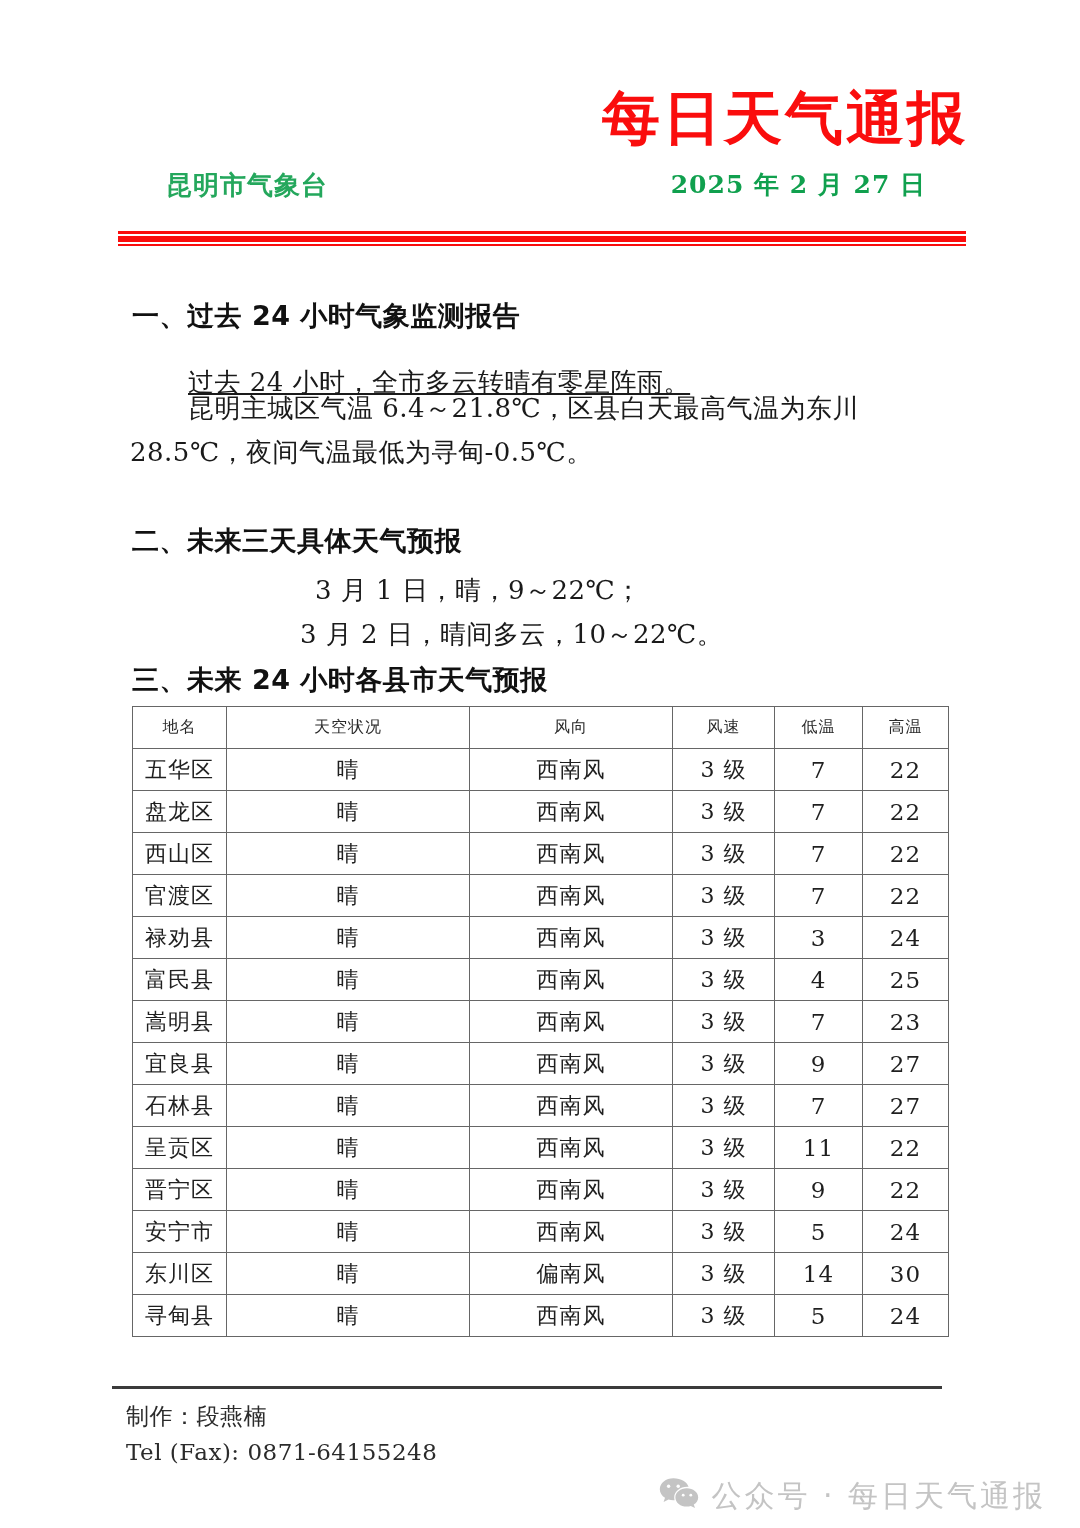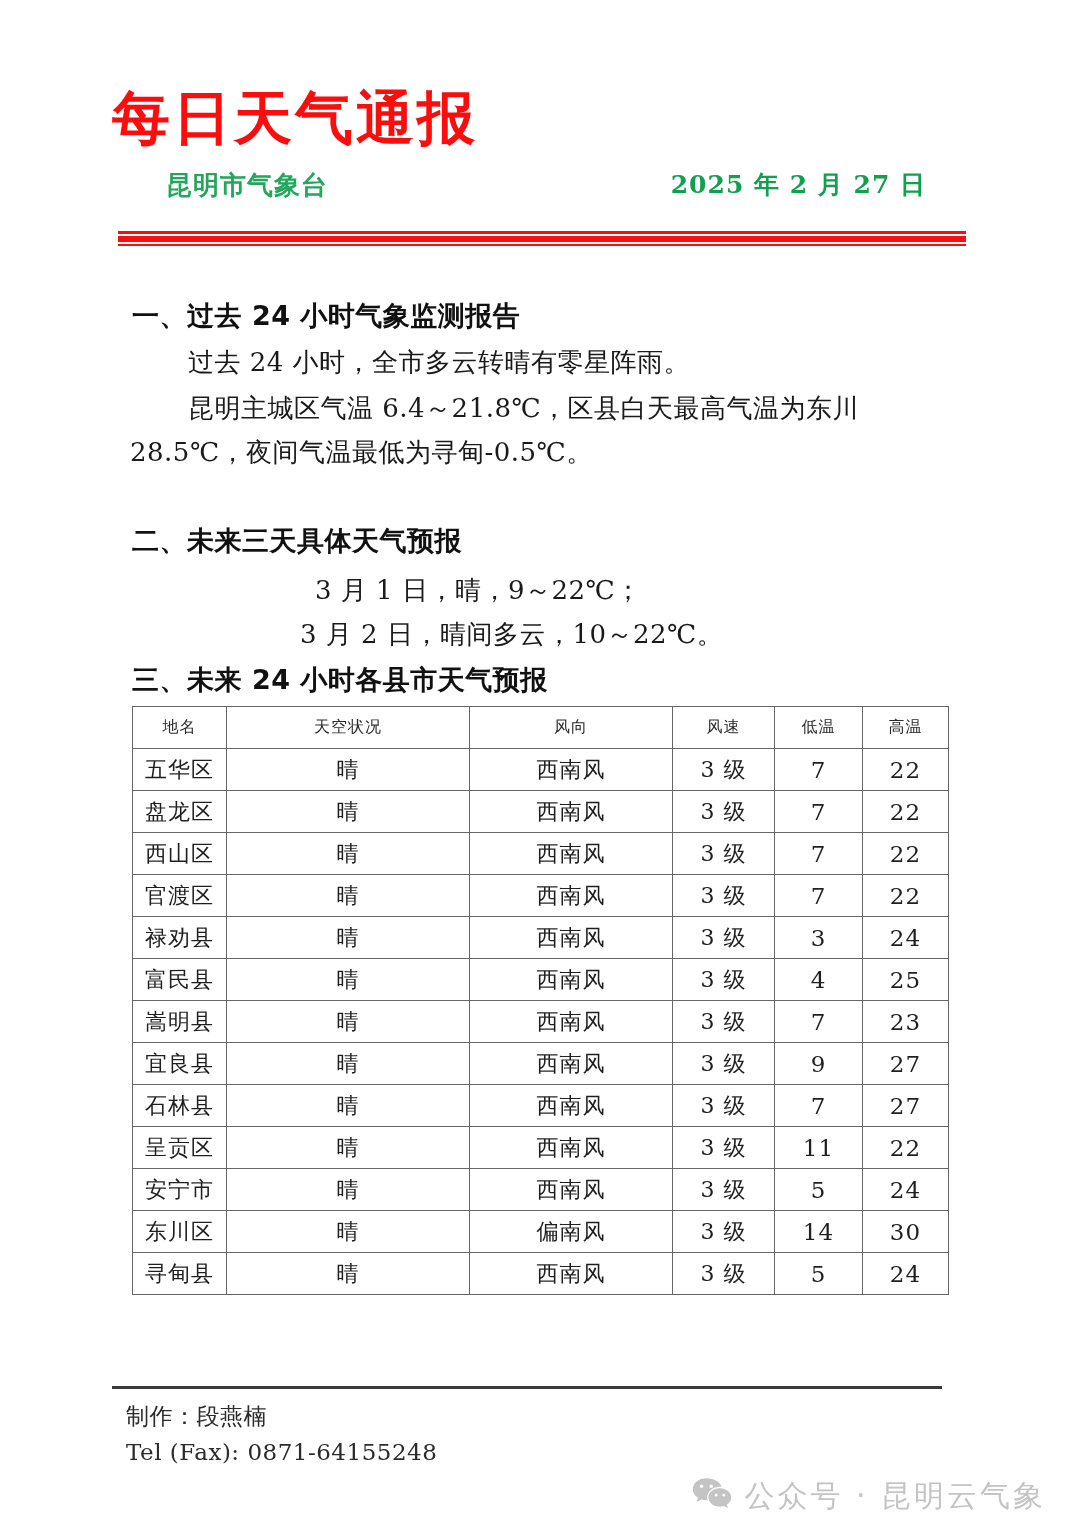--- a/index.html
+++ b/index.html
@@ -24,21 +24,21 @@
   }
 
   
   .masthead {
     position: absolute;
     left: 112px;
     top: 82px;
     width: 856px;
   }
   .doc-title {
-    text-align: left;
+    text-align: right;
     font-family: "DejaVu Sans", "Liberation Sans", sans-serif;
     font-weight: bold;
     font-size: 58px;
     line-height: 72px;
     letter-spacing: 3px;
     color: #fa0d0d;
     margin: 0;
   }
   .masthead-row {
     position: relative;
@@ -102,21 +102,21 @@
     position: absolute;
     font-family: "DejaVu Serif", "Liberation Serif", serif;
     font-size: 26px;
     line-height: 44px;
     letter-spacing: 0.5px;
     color: #1a1a1a;
     white-space: nowrap;
   }
 
   #s1-heading { top: 296px; }
-  #s1-p1 { left: 188px; top: 340px; }
+  #s1-p1 { left: 188px; top: 360px; text-decoration: underline; }
   #s1-p2 { left: 188px; top: 386px; }
   #s1-p3 { left: 130px; top: 430px; }
 
   #s2-heading { top: 480px; margin-top: 41px; }
   #s2-l1 { left: 130px; top: 524px; }
   #s2-l2 { left: 300px; top: 568px; margin-left: 15px; }
   #s2-l3 { left: 300px; top: 612px; }
 
   #s3-heading { top: 660px; }
 
@@ -321,20 +321,28 @@
         </tr>
         <tr>
           <td>呈贡区</td>
           <td>晴</td>
           <td>西南风</td>
           <td>3 级</td>
           <td class="num">11</td>
           <td class="num">22</td>
         </tr>
         <tr>
+          <td>晋宁区</td>
+          <td>晴</td>
+          <td>西南风</td>
+          <td>3 级</td>
+          <td class="num">9</td>
+          <td class="num">22</td>
+        </tr>
+        <tr>
           <td>安宁市</td>
           <td>晴</td>
           <td>西南风</td>
           <td>3 级</td>
           <td class="num">5</td>
           <td class="num">24</td>
         </tr>
         <tr>
           <td>东川区</td>
           <td>晴</td>
@@ -362,16 +370,16 @@
     <span class="wm-icon">
       <svg width="40" height="34" viewBox="0 0 40 34" xmlns="http://www.w3.org/2000/svg">
         <path d="M14.4 1.2C6.9 1.2 0.8 6.1 0.8 12.2c0 3.5 2 6.6 5.2 8.6l-1.4 4.3 4.9-2.5c1.5 0.4 3.1 0.7 4.9 0.7 0.4 0 0.8 0 1.2 0-0.3-0.9-0.4-1.8-0.4-2.8 0-6 5.8-10.8 13-10.8 0.5 0 1 0 1.4 0.1C28.3 5.1 22 1.2 14.4 1.2z" fill="#c4c4c4"></path>
         <circle cx="9.6" cy="9.2" r="1.7" fill="#ffffff"></circle>
         <circle cx="19.2" cy="9.2" r="1.7" fill="#ffffff"></circle>
         <path d="M39.2 20.4c0-5.1-5.1-9.2-11.4-9.2s-11.4 4.1-11.4 9.2 5.1 9.2 11.4 9.2c1.4 0 2.8-0.2 4-0.6l4.2 2.1-1.2-3.6c2.7-1.7 4.4-4.3 4.4-7.1z" fill="#c4c4c4"></path>
         <circle cx="24.2" cy="18.2" r="1.4" fill="#ffffff"></circle>
         <circle cx="31.8" cy="18.2" r="1.4" fill="#ffffff"></circle>
       </svg>
     </span>
-    <span class="wm-text">公众号 · 昆明云气象</span>
+    <span class="wm-text">公众号 · 每日天气通报</span>
   </div>
 
 </div>
 
 </body></html>

